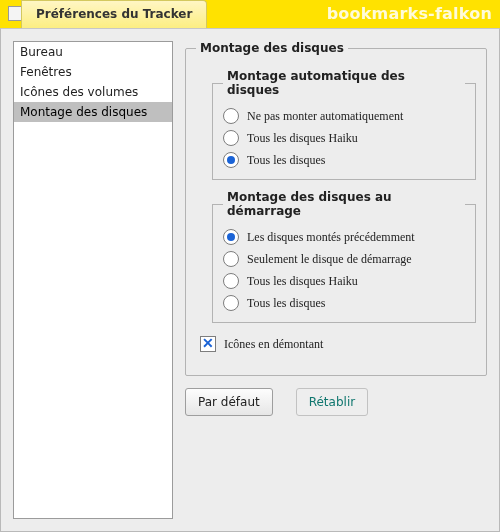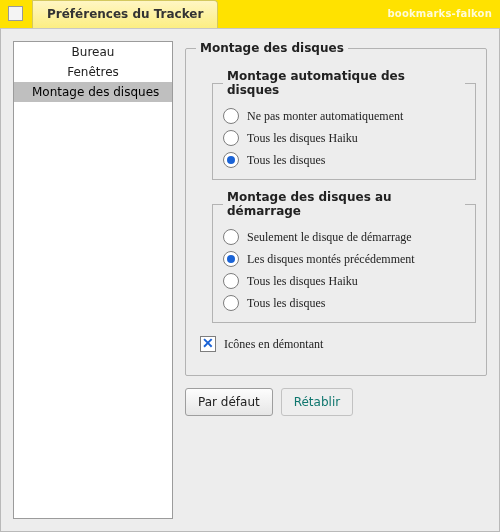--- a/index.html
+++ b/index.html
@@ -22,39 +22,39 @@
   .titlebar .closebox {
     position: absolute;
     left: 8px; top: 6px;
     width: 15px; height: 15px;
     background: #f4f4f4;
     border: 1px solid #999;
     box-sizing: border-box;
   }
   .titlebar .tab {
     position: absolute;
-    left: 32px; top: 0;
+    left: 21px; top: 0;
     height: 27px;
     padding: 0 14px;
     line-height: 27px;
     font-weight: 600;
     color: #333;
     background: linear-gradient(#fff6c4, #fcee82);
     border-left: 1px solid #d3c85f;
     border-right: 1px solid #d3c85f;
     border-top: 1px solid #d3c85f;
     border-top-right-radius: 4px;
   }
   .titlebar .ghost-tab {
     position: absolute;
     right: 0; top: 0;
     height: 15px;
     line-height: 27px;
     padding-right: 8px;
-    font-size: 10px;
+    font-size: 16px;
     font-weight: 600;
     color: rgba(255,255,255,.85);
     letter-spacing: .2px;
   }
 
   
   .window {
     box-sizing: border-box;
     width: 500px;
     height: 504px;
@@ -77,24 +77,23 @@
     flex-direction: column;
   }
   .listbox {
     flex: 1;
     background: #fff;
     border: 1px solid #9b9b9b;
     box-sizing: border-box;
     overflow: hidden;
   }
   .list-item {
-    padding: 3px 18px;
+    padding: 3px 6px;
     cursor: default;
     white-space: nowrap;
-    text-align: center;
   }
   .list-item.selected {
     background: #bfbfbf;
     color: #000;
   }
 
   
   .main {
     flex: 1;
     display: flex;
@@ -175,21 +174,21 @@
     cursor: default;
     font-size: 12px;
   }
   .btn.disabled {
     color: #0f766e;
     border-color: #c2c2c2;
     background: #eee;
   }
   .footer-row {
     display: flex;
-    gap: 8px;
+    gap: 23px;
     padding-top: 2px;
   }
 </style>
 </head>
 <body>
 
 <div class="titlebar">
   <div class="closebox"></div>
   <div class="tab">
     <span>Préférences du Tracker</span>
@@ -200,20 +199,21 @@
 </div>
 
 <div class="window">
   <div class="columns">
 
     <div class="sidebar">
       <div class="listbox" id="sidebar-list">
 
       <div class="list-item">Bureau</div>
           <div class="list-item">Fenêtres</div>
+          <div class="list-item">Icônes des volumes</div>
           <div class="list-item selected">Montage des disques</div>
         </div>
     </div>
 
     <div class="main">
 
       <fieldset class="group">
         <legend>Montage des disques</legend>
 
         <fieldset class="inner">
@@ -231,26 +231,26 @@
                 <span class="radio checked"></span>
                 <span>Tous les disques</span>
               </div>
             </div>
         </fieldset>
 
         <fieldset class="inner">
           <legend>Montage des disques au démarrage</legend>
           <div id="boot-options">
               <div class="opt">
-                <span class="radio"></span>
-                <span>Seulement le disque de démarrage</span>
-              </div>
-              <div class="opt">
                 <span class="radio checked"></span>
                 <span>Les disques montés précédemment</span>
+              </div>
+              <div class="opt">
+                <span class="radio"></span>
+                <span>Seulement le disque de démarrage</span>
               </div>
               <div class="opt">
                 <span class="radio"></span>
                 <span>Tous les disques Haiku</span>
               </div>
               <div class="opt">
                 <span class="radio"></span>
                 <span>Tous les disques</span>
               </div>
             </div>

